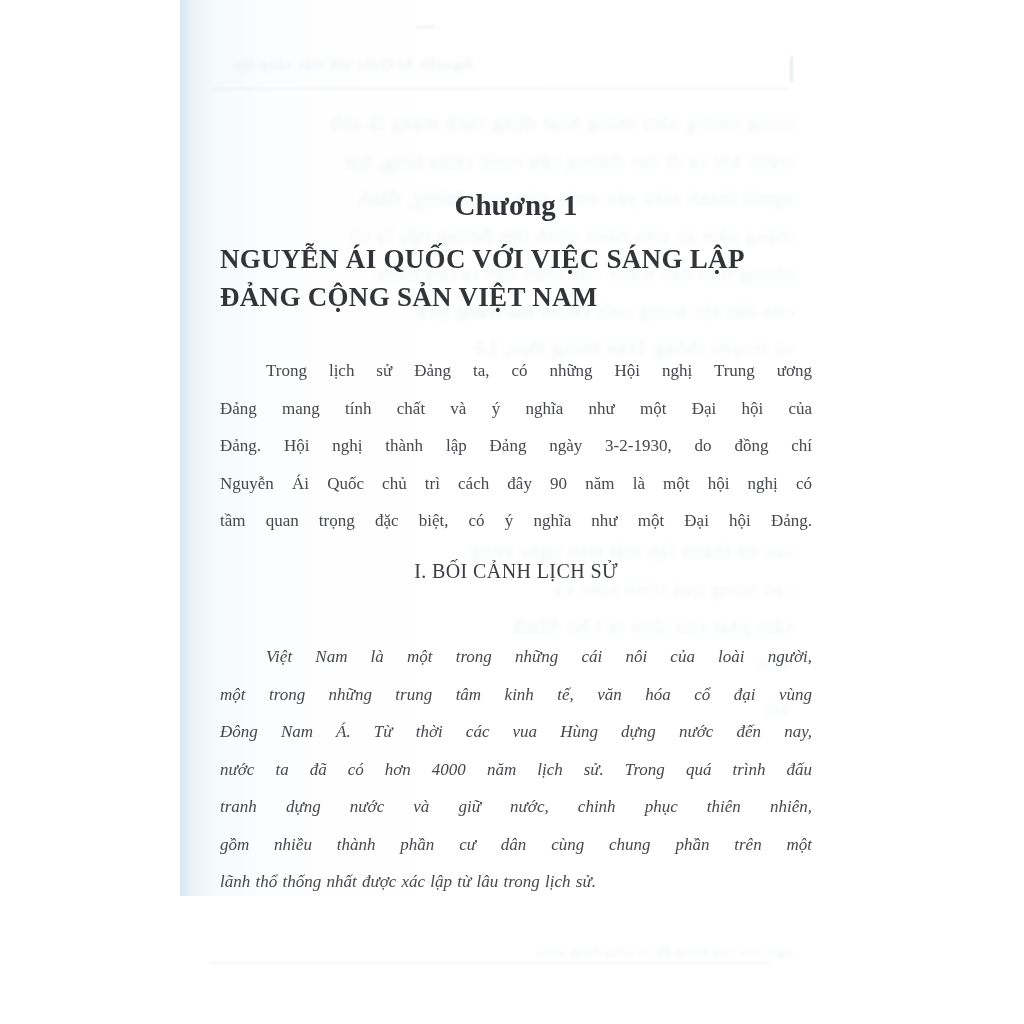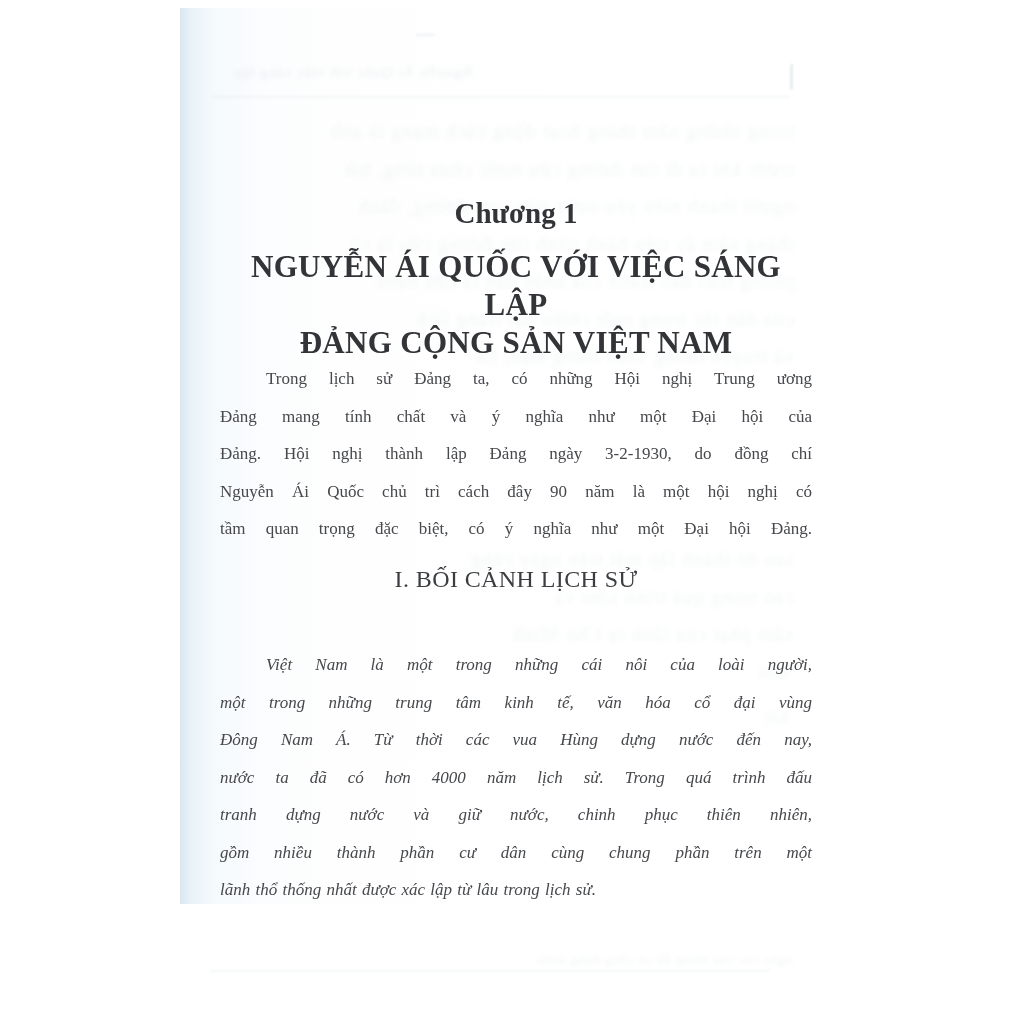--- a/index.html
+++ b/index.html
@@ -6,21 +6,21 @@
     --ink:#46484c;
     --heading-ink:#323438;
     --ghost:#9db1bc;
     --page-edge:#d9e6f0;
   }
   *{margin:0;padding:0;box-sizing:border-box;}
   html,body{width:1024px;height:1024px;background:#ffffff;overflow:hidden;}
   body{font-family:"Liberation Serif","DejaVu Serif",serif;}
 
   .page-photo{
-    position:absolute; left:180px; top:8px; width:668px; height:896px;
+    position:absolute; left:180px; top:0; width:668px; height:896px;
     background:
       linear-gradient(90deg,
         var(--page-edge) 0px, #e9f1f8 10px, #f5fafd 34px,
         #fcfdfe 90px, #fefefe 160px, #ffffff 400px);
   }
 
   
   .ghost-layer{position:absolute; inset:0; pointer-events:none;}
   .ghost{position:absolute; color:var(--ghost); white-space:nowrap; overflow:hidden;
          filter:blur(2px); transform:scaleX(-1); letter-spacing:1px;}
@@ -30,26 +30,26 @@
   
   .text-block{position:absolute; left:40px; top:0; width:592px; color:var(--ink);}
 
   .chapter-label{
     position:absolute; left:0; top:185px; width:100%;
     text-align:center; font-size:29px; font-weight:bold; color:var(--heading-ink);
     line-height:40px;
   }
   .chapter-title{
     position:absolute; left:0; top:240px; width:100%;
-    text-align:center; font-size:31px; font-weight:bold; color:var(--heading-ink);
+    text-align:left; font-size:27px; font-weight:bold; color:var(--heading-ink);
     line-height:38px; letter-spacing:0.3px;
   }
   .section-heading{
     position:absolute; left:0; top:553px; width:100%;
-    text-align:center; font-size:24px; font-weight:normal; color:#3b3d41;
+    text-align:center; font-size:20px; font-weight:normal; color:#3b3d41;
     line-height:37px; letter-spacing:0.4px;
   }
   .paragraph{position:absolute; left:0; width:100%; font-size:17px;}
   .paragraph-1{top:352px;}
   .paragraph-2{top:638px;font-style:italic;}
   .paragraph .line{
     height:37.5px; line-height:37.5px;
     text-align:justify; text-align-last:justify;
     word-spacing:1px;
   }

